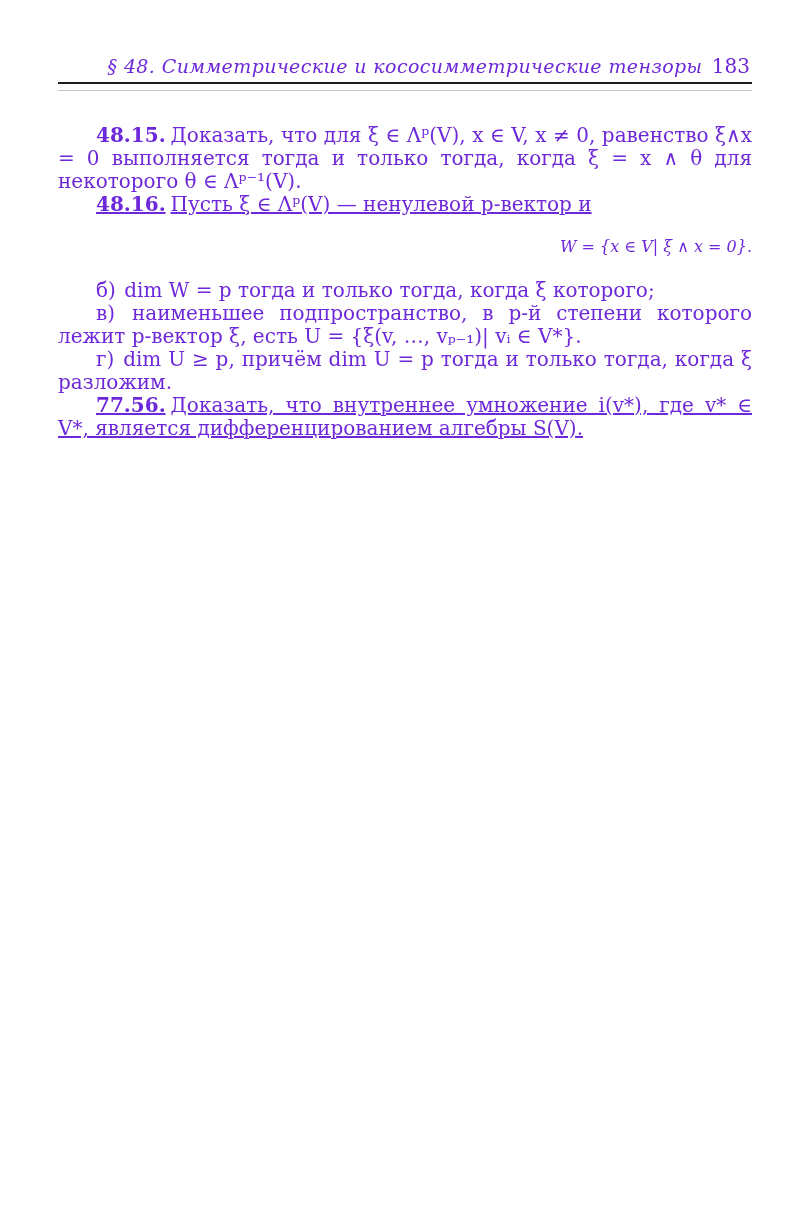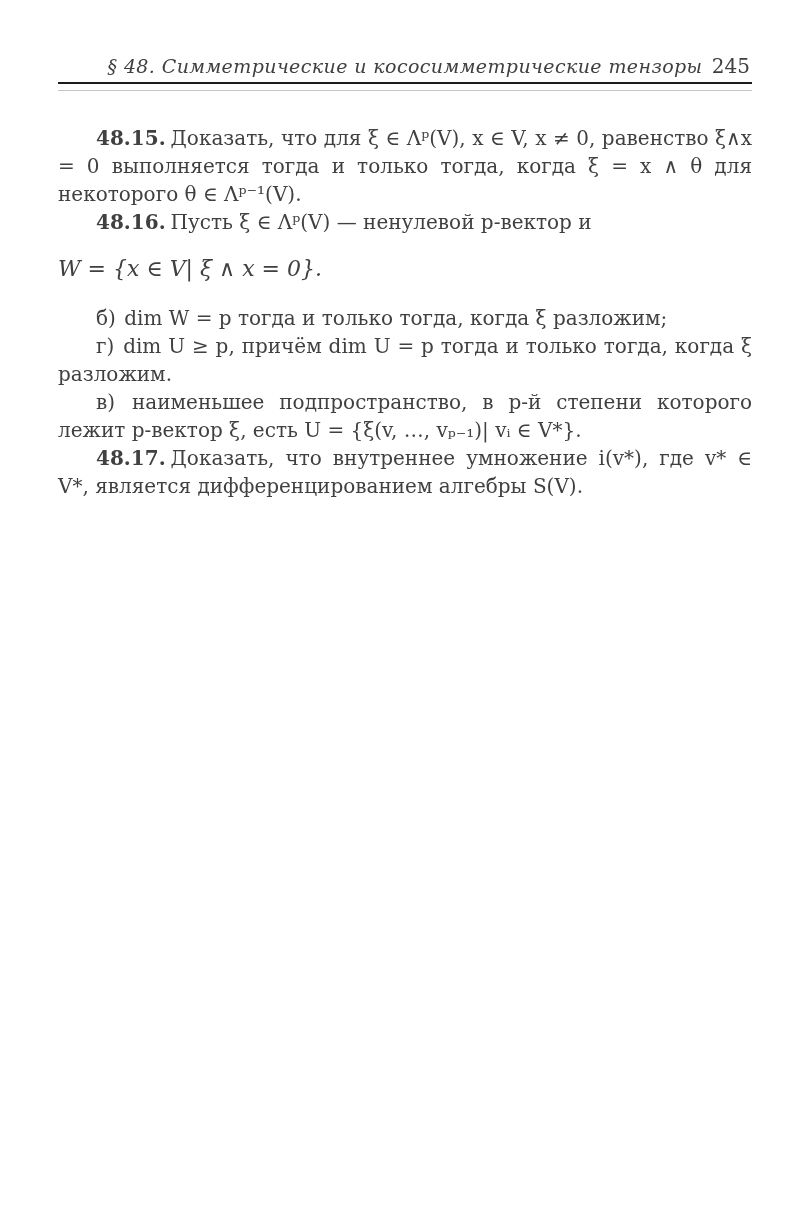--- a/index.html
+++ b/index.html
@@ -5,21 +5,21 @@
   html, body {
     margin: 0;
     padding: 0;
     background: #ffffff;
   }
   .page {
     position: relative;
     width: 794px;
     height: 1230px;
     background: #ffffff;
-    color: #404040;
+    color: #6d28d9;
     font-family: "DejaVu Serif", "DejaVu Sans", serif;
     overflow: hidden;
   }
   .content {
     position: absolute;
     left: 58px;
     top: 0;
     width: 694px;
   }
   .running-head {
@@ -44,72 +44,73 @@
     margin-top: 4px;
     border-top: 2.5px solid #1c1c1c;
   }
   .head-rule-ghost {
     margin-top: 6px;
     border-top: 1px solid #c6c6c6;
   }
   .body {
     margin-top: 33px;
     font-size: 20px;
-    line-height: 28px;
+    line-height: 23px;
     text-align: justify;
   }
   .body p {
     margin: 0;
     text-indent: 38px;
   }
   .problem {
     margin-top: 7px;
+    text-decoration: underline;
   }
   .plabel {
     font-weight: bold;
     padding-right: 5px;
   }
   .equation {
     text-indent: 0;
-    text-align: left;
+    text-align: right;
     font-style: italic;
-    font-size: 22px;
+    font-size: 16px;
     margin: 19px 0 21px 0;
   }
   .marker {
     padding-right: 2px;
   }
 </style>
 </head>
 <body>
 
 <div class="page">
   <div class="content">
 
     <div class="running-head">
       <span class="head-title">§ 48. Симметрические и кососимметрические тензоры</span>
-      <span class="page-num">245</span>
+      <span class="page-num">183</span>
     </div>
     <div class="head-rule"></div>
     <div class="head-rule-ghost"></div>
 
     <div class="body">
 
       <p class="para"><span class="plabel">48.15.</span><span class="ptext">Доказать, что для ξ ∈ Λᵖ(V), x ∈ V, x ≠ 0, равенство ξ∧x = 0 выполняется тогда и только тогда, когда ξ = x ∧ θ для некоторого θ ∈ Λᵖ⁻¹(V).</span></p>
 
       <p class="para problem"><span class="plabel">48.16.</span><span class="ptext">Пусть ξ ∈ Λᵖ(V) — ненулевой p-вектор и</span></p>
 
       <div class="equation">W = {x ∈ V| ξ ∧ x = 0}.</div>
 
 
 
-      <p class="para"><span class="marker">б)</span> <span class="ptext">dim W = p тогда и только тогда, когда ξ разложим;</span></p>
+      <p class="para"><span class="marker">б)</span> <span class="ptext">dim W = p тогда и только тогда, когда ξ которого;</span></p>
+
+      <p class="para"><span class="marker">в)</span> <span class="ptext">наименьшее подпространство, в p-й степени которого лежит p-вектор ξ, есть U = {ξ(v, …, vₚ₋₁)| vᵢ ∈ V*}.</span></p>
 
       <p class="para"><span class="marker">г)</span> <span class="ptext">dim U ≥ p, причём dim U = p тогда и только тогда, когда ξ разложим.</span></p>
 
-      <p class="para"><span class="marker">в)</span> <span class="ptext">наименьшее подпространство, в p-й степени которого лежит p-вектор ξ, есть U = {ξ(v, …, vₚ₋₁)| vᵢ ∈ V*}.</span></p>
-
-      <p class="para problem"><span class="plabel">48.17.</span><span class="ptext">Доказать, что внутреннее умножение i(v*), где v* ∈ V*, является дифференцированием алгебры S(V).</span></p>
+      <p class="para problem"><span class="plabel">77.56.</span><span class="ptext">Доказать, что внутреннее умножение i(v*), где v* ∈ V*, является дифференцированием алгебры S(V).</span></p>
 
 
     </div>
   </div>
 </div>
 
 </body></html>

